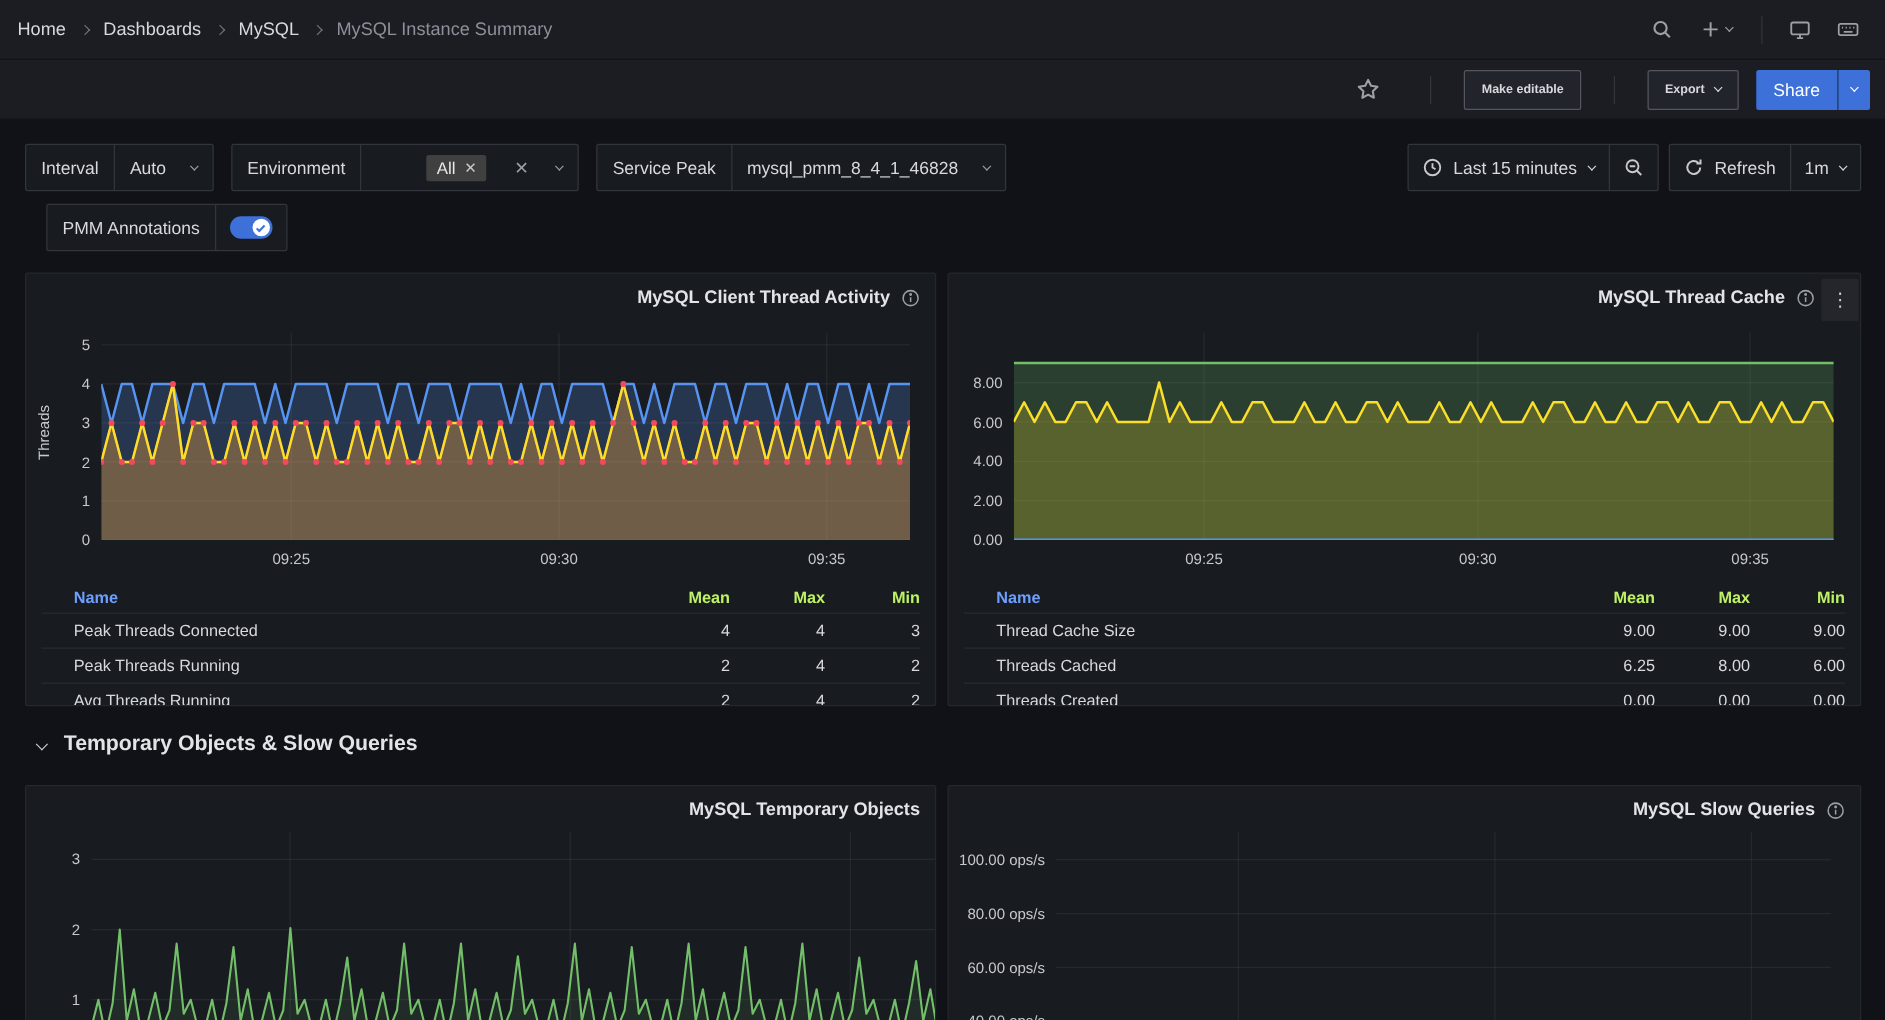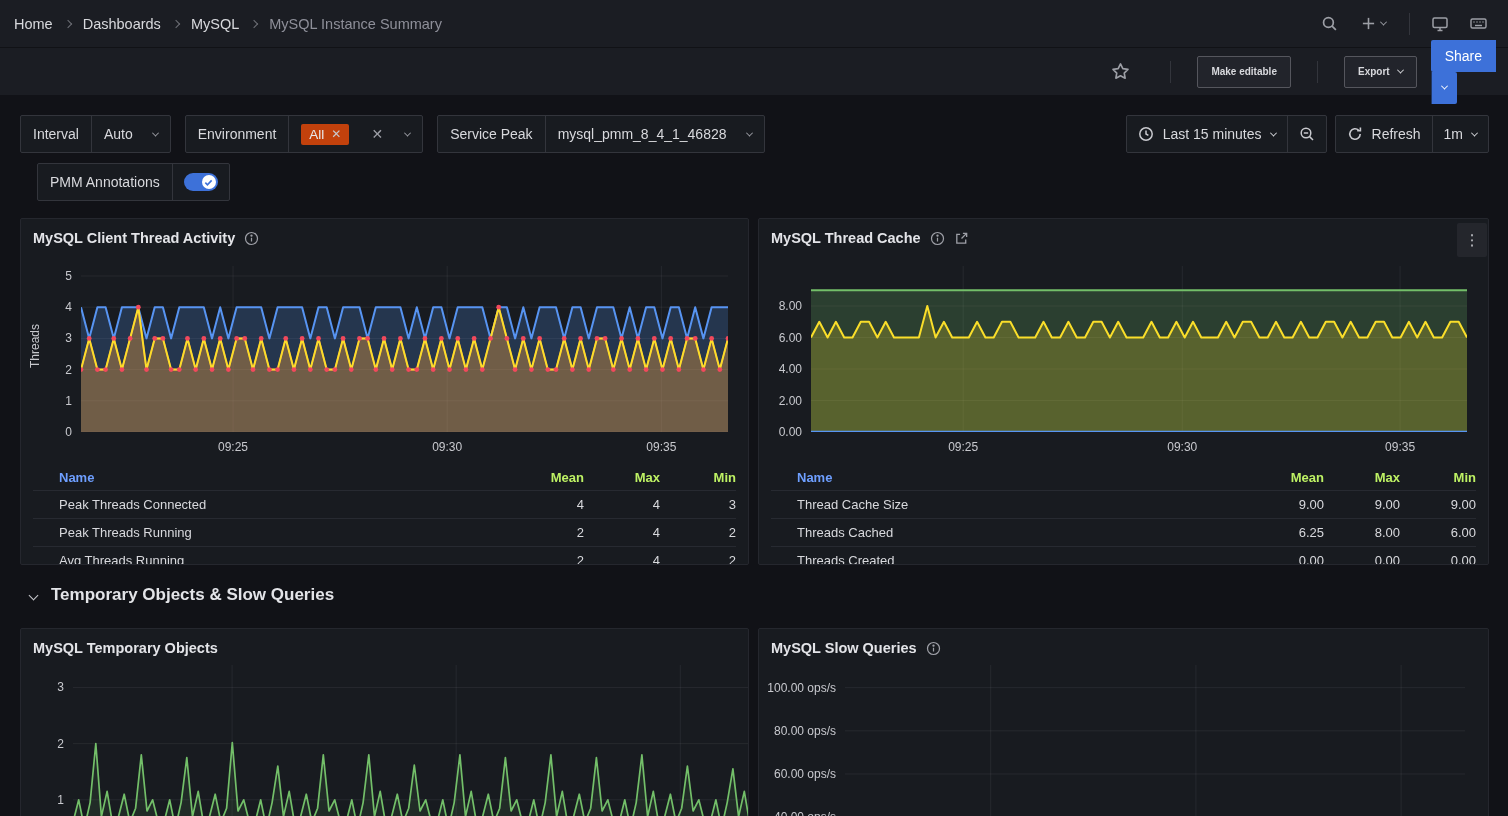--- a/index.html
+++ b/index.html
@@ -30,63 +30,63 @@
   .chev { display:inline-block; width:5px; height:5px; border:solid currentColor; border-width:0 1.5px 1.5px 0; transform:rotate(45deg) translate(-1px,-1px); }
   
   .actionbar { height:47px; display:flex; align-items:center; justify-content:flex-end; padding:0 12px; gap:8px; }
   .btn {
     height:32px; display:inline-flex; align-items:center; gap:8px; padding:0 13px;
     font-size:10px; font-weight:700; color:#d8d9dd; background:#22242b;
     border:1px solid #55565d; border-radius:2px; cursor:pointer;
     font-family:"Liberation Sans", sans-serif;
   }
   .btn .chev { color:#d8d9dd; }
-  .btn-primary-group { display:flex;flex-direction:column; }
+  .btn-primary-group { display:flex; }
   .btn-primary {
     height:32px; display:inline-flex; align-items:center; padding:0 14px;
     font-size:14px; font-weight:500; color:#fff; background:#3d71d9;
     border:none; border-radius:2px 0 0 2px; cursor:pointer; font-family:"Liberation Sans", sans-serif;
   }
   .btn-primary-caret {
     width:26px; height:32px; display:flex; align-items:center; justify-content:center;
     background:#3d71d9; border:none; border-left:1px solid rgba(17,18,23,0.6);
     border-radius:0 2px 2px 0; color:#fff; cursor:pointer;
   }
   
   .filterrow { position:absolute; top:115px; left:20px; right:19px; height:38px; display:flex; align-items:center; gap:14px; }
   .control {
     display:flex; align-items:stretch; height:38px; background:#181b20;
     border:1px solid #33353c; border-radius:2px; font-size:14px;
   }
   .ctrl-label { display:flex; align-items:center; padding:0 12px; font-weight:500; color:#d8d9dd; border-right:1px solid #33353c; white-space:nowrap; }
   .ctrl-value { display:flex; align-items:center; gap:20px; padding:0 12px; color:#d8d9dd; cursor:pointer; white-space:nowrap; }
   .ctrl-value .chev { color:#9d9fa6; }
   .chip {
-    display:inline-flex; align-items:center; gap:7px; background:#c2410c; border-radius:2px;
-    padding:3px 8px; font-size:13.5px; color:#e8e9ec; cursor:pointer;
+    display:inline-flex; align-items:center; gap:7px; background:#404040; border-radius:2px;
+    padding:3px 8px; font-size:13.5px; color:#e8e9ec; cursor:pointer;margin-left:40px;
   }
   .chip .x { font-size:12px; color:#c8c9ce; }
   .clear-x { color:#9d9fa6; font-size:14px; cursor:pointer; margin:0 2px; }
   .time-cluster { margin-left:auto; display:flex; gap:8px; }
   .tg-seg { display:flex; align-items:center; gap:9px; padding:0 11px; cursor:pointer; color:#d8d9dd; font-weight:500; }
   .tg-divider { width:1px; background:#33353c; align-self:stretch; }
   .tg-icon { color:#c8c9ce; display:flex; }
   
   .annotrow { position:absolute; top:163px; left:37px; height:38px; display:flex; }
   .toggle-zone { display:flex; align-items:center; padding:0 11px; }
   .toggle { width:34px; height:18px; border-radius:9px; background:#3d71d9; position:relative; cursor:pointer; }
   .knob {
     position:absolute; right:2px; top:2px; width:14px; height:14px; border-radius:50%; background:#fff;
     display:flex; align-items:center; justify-content:center; color:#3d71d9;
   }
   
   .panel {
     position:absolute; background:#181b20; border:1px solid #25272e; border-radius:2px; overflow:hidden;
   }
-  .panel-header { height:38px; display:flex; align-items:center; padding:0 12px; gap:9px; }
+  .panel-header { height:38px; display:flex; align-items:center; padding:0 12px; gap:9px;justify-content:flex-end; }
   .panel-title { font-size:14.5px; font-weight:600; color:#e3e4e8; cursor:pointer; white-space:nowrap; }
   .panel-hicon { color:#9d9fa6; display:flex; cursor:pointer; }
   .kebab {
     position:absolute; top:4px; right:1px; width:30px; height:34px; background:#24262c; border-radius:2px;
     display:flex; align-items:center; justify-content:center; color:#c7c8cd; font-size:15px; letter-spacing:0; cursor:pointer;
   }
   .chart-zone { position:absolute; left:0; right:0; }
   .axis-ylabel {
     position:absolute; transform:rotate(-90deg); transform-origin:center; font-size:12px; color:#c8c9ce; white-space:nowrap;
   }

